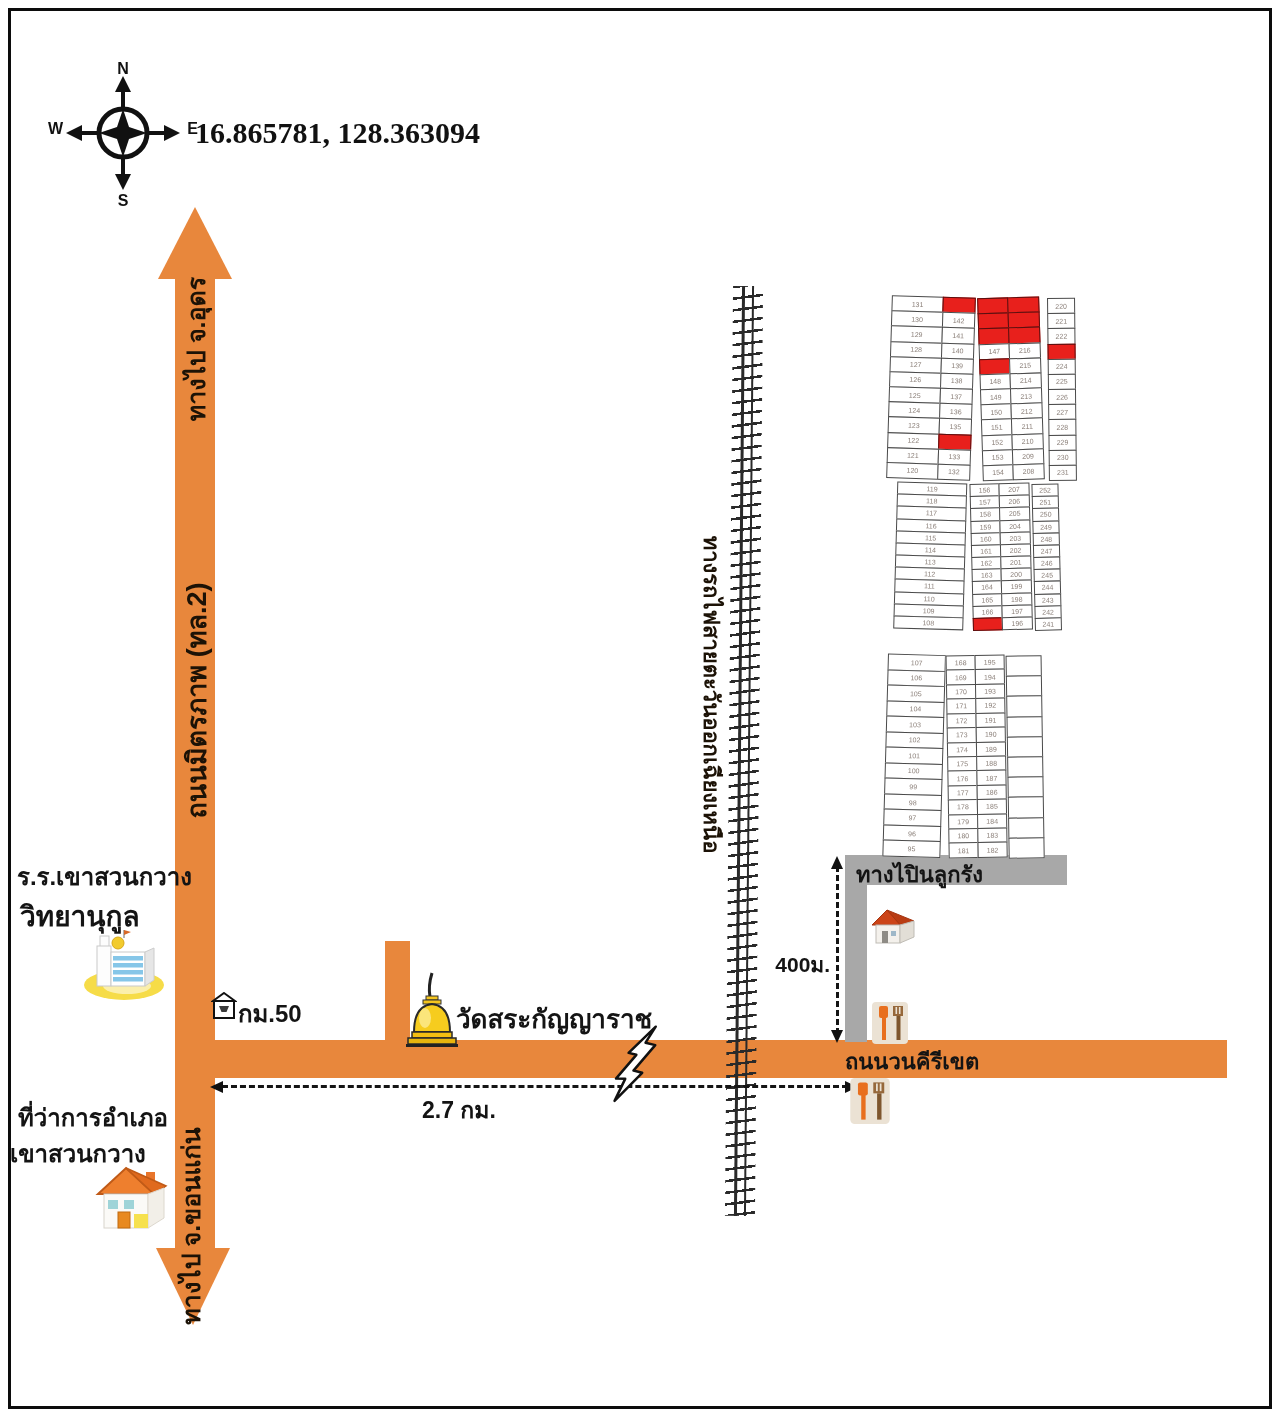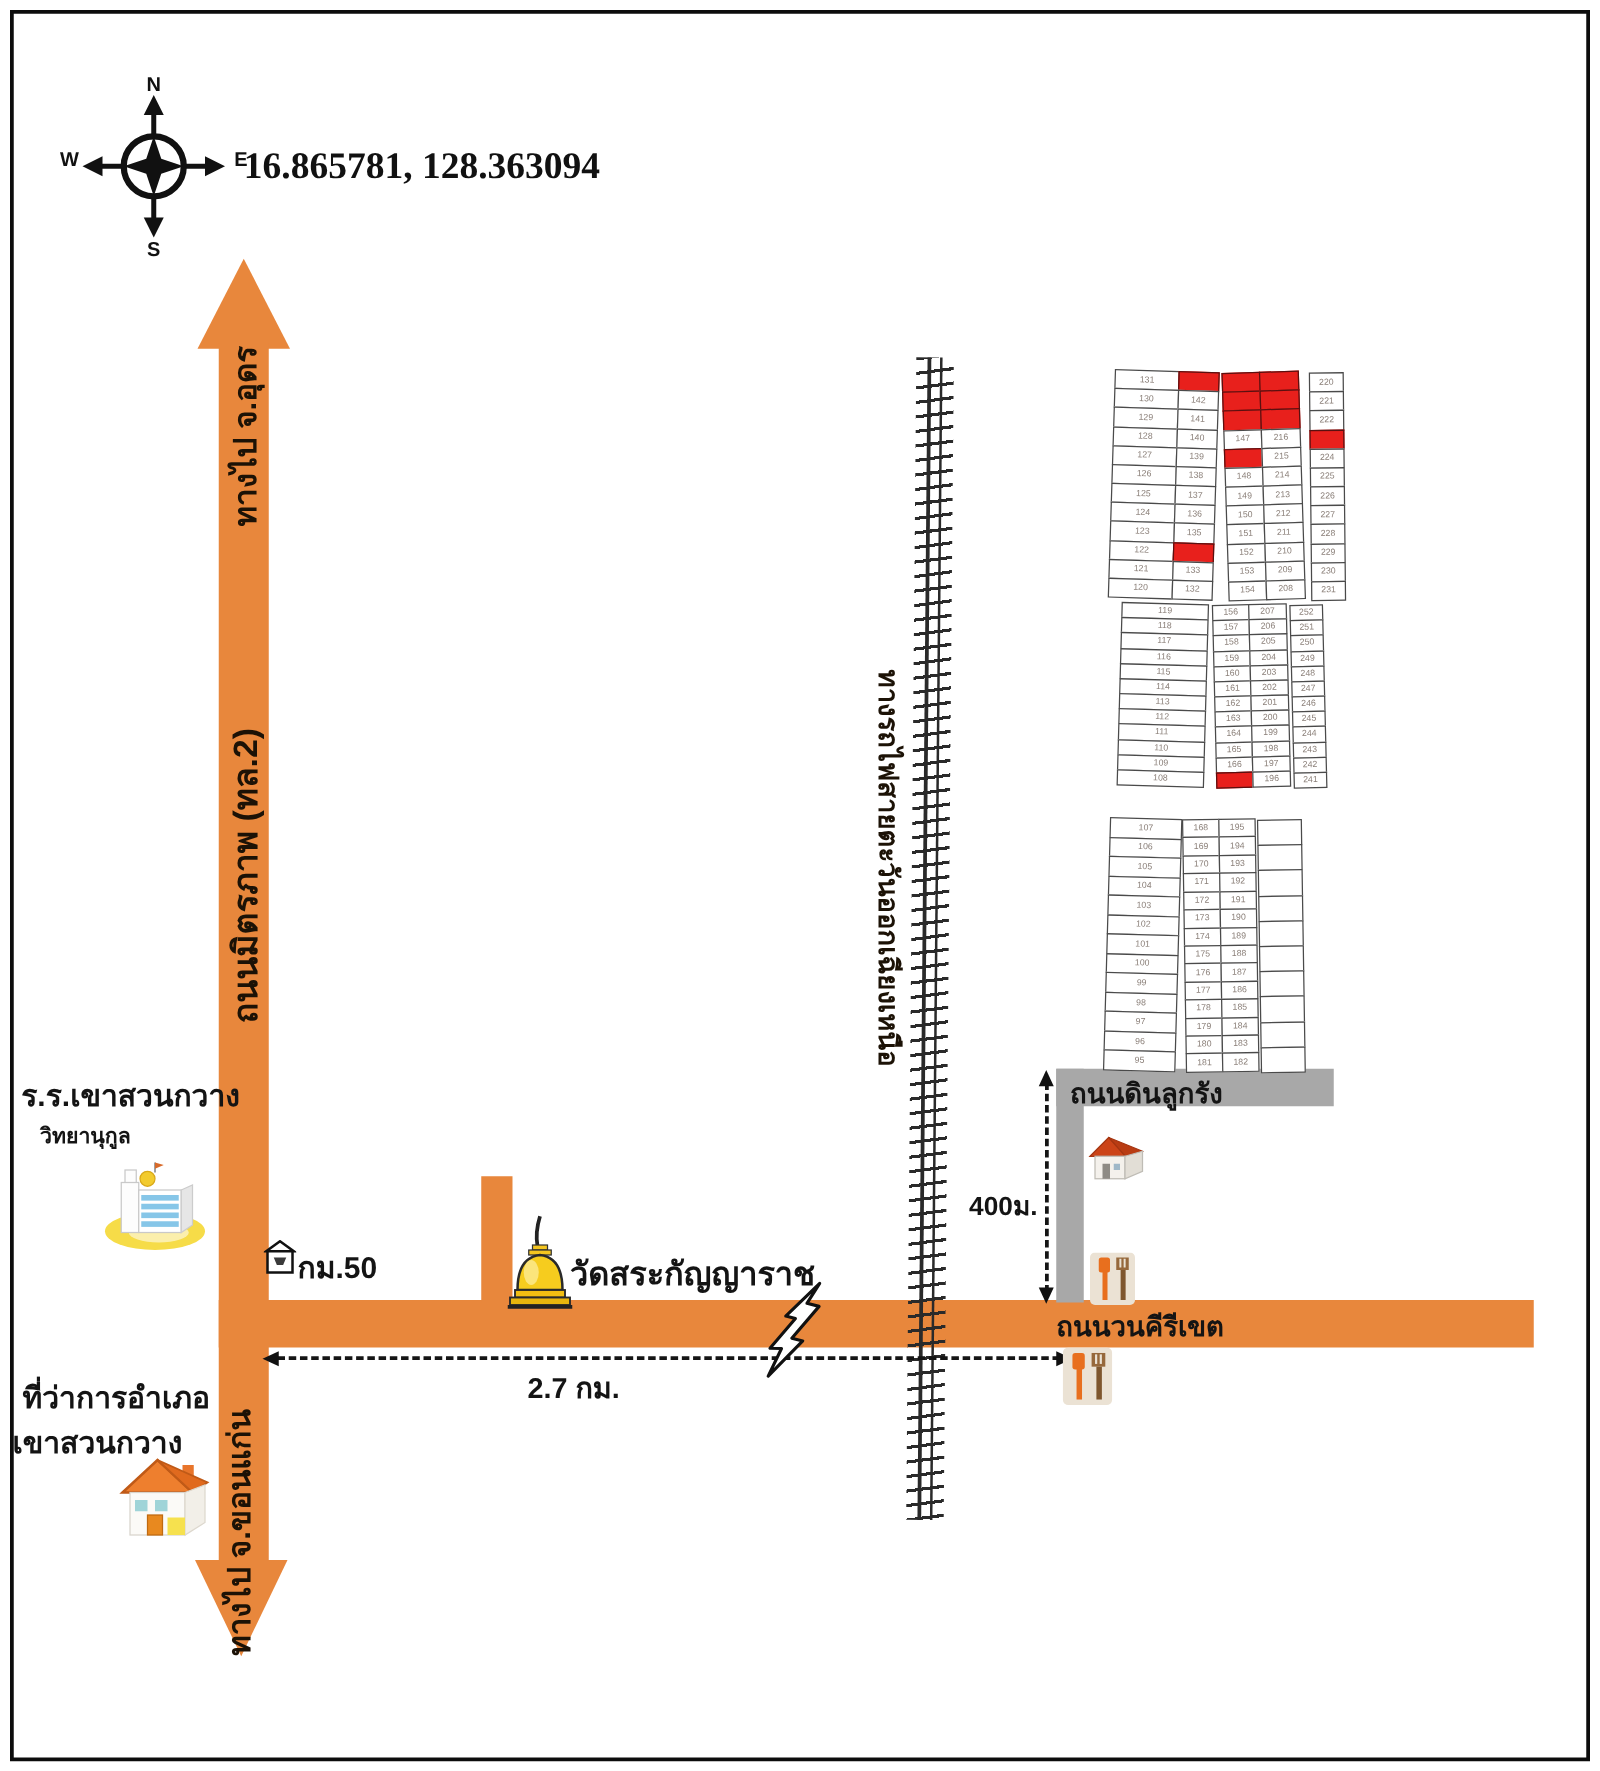--- a/index.html
+++ b/index.html
@@ -83,21 +83,21 @@
   <div class="vlabel rot-ccw" style="left:71px;top:329px;width:250px;font-size:25px">ทางไป จ.อุดร</div>
   <div class="vlabel rot-ccw" style="left:51px;top:679px;width:290px;font-size:27px">ถนนมิตรภาพ (ทล.2)</div>
   <div class="vlabel rot-ccw" style="left:61px;top:1206px;width:260px;font-size:25px">ทางไป จ.ขอนแก่น</div>
 
   <div class="road" style="left:175px;top:1040px;width:1052px;height:38px"></div>
   <div class="road" style="left:385px;top:941px;width:25px;height:101px"></div>
   <div class="maplabel center" style="left:845px;top:1044px;width:260px;font-size:22px">ถนนวนคีรีเขต</div>
 
   <div class="road-gray" style="left:845px;top:855px;width:222px;height:30px"></div>
   <div class="road-gray" style="left:845px;top:855px;width:22px;height:187px"></div>
-  <div class="maplabel center" style="left:856px;top:857px;width:200px;font-size:22px">ถนนดินลูกรัง</div>
+  <div class="maplabel center" style="left:856px;top:857px;width:200px;font-size:22px">ทางไปินลูกรัง</div>
 
   <div class="rail">
     <div class="bar bl"></div>
     <div class="bar br"></div>
   </div>
   <div class="vlabel rot-cw" style="left:516px;top:677px;width:390px;font-size:22px">ทางรถไฟสายตะวันออกเฉียงเหนือ</div>
 
   <div class="plot-grid">
       <div class="plot-group" style="left: 4px; top: 2px; height: 182px; transform: rotate(1.2deg);">
         <div class="plot-col" style="width: 52px;">
@@ -308,21 +308,21 @@
   <div class="tri tri-b tl" style="left:210px;top:1081px"></div>
   <div class="tri tri-b tr" style="left:845px;top:1081px"></div>
   <div class="maplabel center" style="left:422px;top:1092px;width:120px;font-size:23px">2.7 กม.</div>
 
   <div class="dash-v" style="left:836px;top:866px;height:168px"></div>
   <div class="tri tri-b tu" style="left:831px;top:856px"></div>
   <div class="tri tri-b td" style="left:831px;top:1030px"></div>
   <div class="maplabel" style="left:766px;top:948px;width:64px;font-size:21px;text-align:right">400ม.</div>
 
   <div class="maplabel center" style="left:17px;top:857px;width:160px;font-size:24px">ร.ร.เขาสวนกวาง</div>
-  <div class="maplabel center" style="left:32px;top:894px;width:160px;font-size:17px">วิทยานุกูล</div>
+  <div class="maplabel center" style="left:20px;top:894px;width:160px;font-size:28px">วิทยานุกูล</div>
   <svg class="icon" style="left:80px;top:922px" width="88" height="80" viewBox="0 0 88 80">
     <ellipse cx="44" cy="63" rx="40" ry="15" fill="#F6DC48"></ellipse>
     <ellipse cx="47" cy="64" rx="24" ry="8" fill="#FFFFFF" opacity="0.55"></ellipse>
     <rect x="20" y="14" width="9" height="12" fill="#FDFDFD" stroke="#C9C9C9"></rect>
     <circle cx="38" cy="21" r="6" fill="#F2CB2E" stroke="#D9A91A"></circle>
     <rect x="17" y="24" width="14" height="40" fill="#FDFDFD" stroke="#C9C9C9"></rect>
     <rect x="31" y="30" width="34" height="34" fill="#FFFFFF" stroke="#C9C9C9"></rect>
     <polygon points="65,30 74,26 74,58 65,64" fill="#E6E6E6" stroke="#CCCCCC"></polygon>
     <rect x="33" y="34" width="30" height="4.5" fill="#86C6E8"></rect>
     <rect x="33" y="41" width="30" height="4.5" fill="#86C6E8"></rect>

